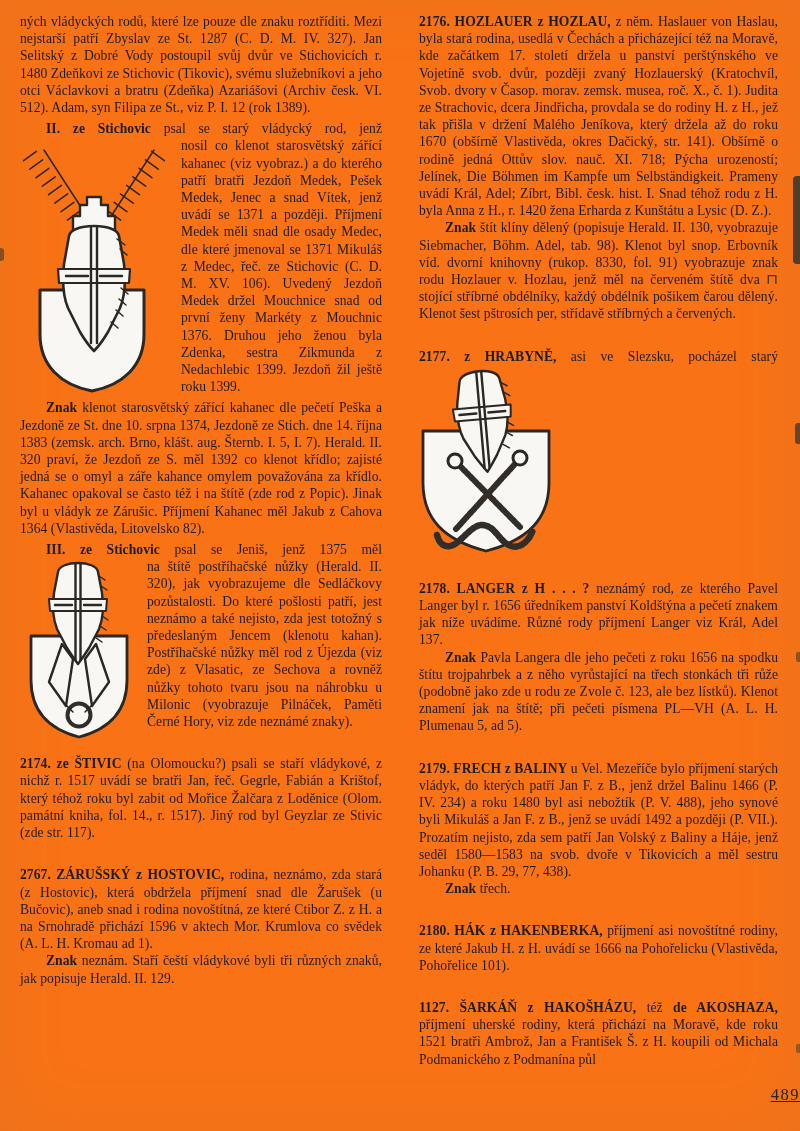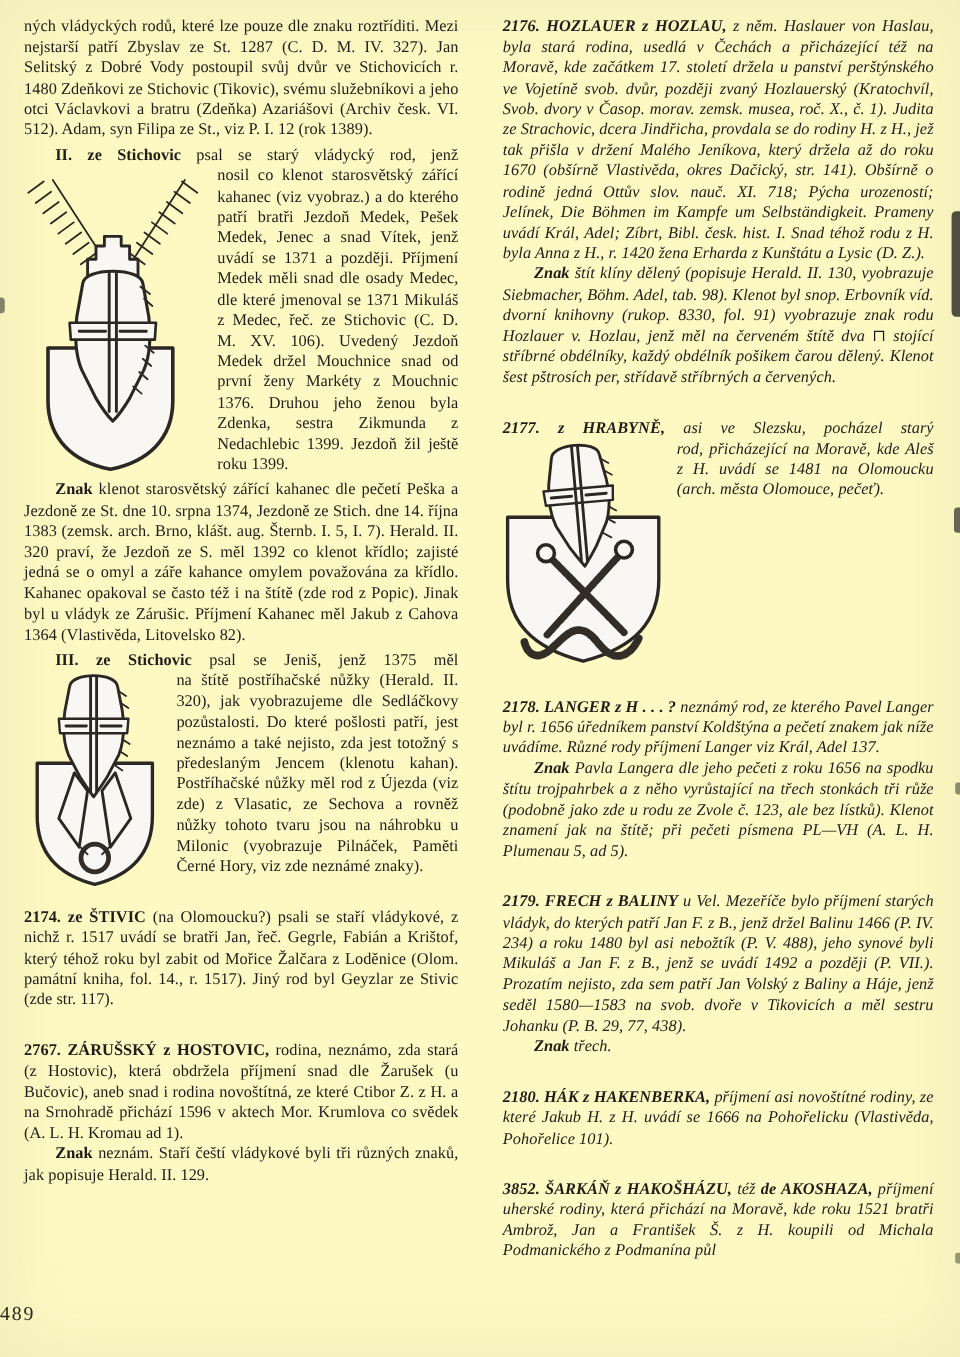--- a/index.html
+++ b/index.html
@@ -4,49 +4,49 @@
 <style>
   html,body{margin:0;padding:0;}
   body{
     width:800px;height:1131px;
     background:#e9e7e1;
     font-family:"Liberation Serif","DejaVu Serif",serif;
     color:#201c18;
   }
   .page{
     position:relative;width:800px;height:1131px;overflow:hidden;
-    background:#fef9c3;
+    background:#f97316;
     box-shadow:inset 0 0 70px rgba(115,105,85,.10);
   }
   .col{
     position:absolute;top:13px;
     font-size:13.6px;line-height:17.2px;
     text-align:justify;
     letter-spacing:.05px;
     hyphens:auto;
   }
   .col-left{left:20px;width:362px;}
-  .col-right{left:419px;width:359px;font-style:italic;}
+  .col-right{left:419px;width:359px;}
   p{margin:0;padding:0;}
   .entry{margin-top:25px;}
   .sec{margin-top:4px;}
   .indent{text-indent:26px;}
   .force{text-align-last:justify;}
   b{font-weight:bold;}
   .clr{clear:both;}
   .fl{float:left;margin:3px 11px 4px 0;}
   .fl2{float:left;margin:2px 9px 3px 6px;}
   .fl3{float:left;margin:4px 9px 3px 0;}
   .ink{stroke:#2b2722;fill:none;stroke-width:2.4;stroke-linejoin:round;stroke-linecap:round;}
   .paper{fill:#f8f7f3;stroke:#2b2722;stroke-linejoin:round;}
   .thin{stroke:#2b2722;stroke-width:1.5;fill:none;stroke-linecap:round;}
   .charge{stroke:#322d27;stroke-linecap:round;fill:none;}
   .pageno{
     position:absolute;left:0;right:0;top:1085px;
-    text-align:left;font-size:16.5px;letter-spacing:1.5px;color:#27231e;
+    text-align:right;font-size:16.5px;letter-spacing:1.5px;color:#27231e;text-decoration:underline;
   }
   .artifact{position:absolute;background:#3a352d;}
   .a1{right:0;top:176px;width:7px;height:88px;border-radius:4px 0 0 4px;opacity:.88;}
   .a2{right:0;top:423px;width:5px;height:21px;border-radius:3px 0 0 3px;opacity:.75;}
   .a3{right:0;top:652px;width:4px;height:10px;border-radius:2px 0 0 2px;opacity:.55;}
   .a4{right:0;top:1044px;width:4px;height:9px;border-radius:2px 0 0 2px;opacity:.5;}
   .a5{left:0;top:248px;width:4px;height:13px;border-radius:0 3px 3px 0;opacity:.6;}
 </style>
 </head>
 <body>
@@ -128,35 +128,35 @@
           <circle class="paper" stroke-width="3" cx="101" cy="89" r="7"></circle>
           <path class="charge" stroke-width="6.5" stroke-dasharray="3 2.2" d="M18,166 C21,178 30,181 40,172 C51,162 58,153 68,157 C78,161 81,173 92,177 C101,180 110,172 114,161"></path>
         </g>
         <g transform="rotate(-5 64 52)">
           <path class="paper" stroke-width="2.4" d="M44,11 C45,5 54,2 64,2 C74,2 83,5 84,11 L88,32 C90,47 89,58 85,68 L75,87 C70,95 67,99 64,103 C61,99 58,95 53,87 L43,68 C39,58 38,47 40,32 Z"></path>
           <path class="paper" stroke-width="2" d="M35,38 L93,38 L92,50 L36,50 Z"></path>
           <path class="ink" stroke-width="2.8" d="M41,44 L58,44 M70,44 L87,44"></path>
           <path class="ink" stroke-width="1.6" d="M61.5,3 L61.5,99 M66.5,3 L66.5,99"></path>
           <path class="thin" stroke-width="1.2" d="M85,15 L91,19 M87,25 L93,29 M88,55 L94,59 M86,65 L92,69 M82,77 L88,81"></path>
         </g>
-      </svg><span>rod, přicházející na Moravě, kde Aleš z H. uvádí se 1481 na Olomoucku (arch. města Olomouce, pečeť).</span>
+      </svg>
     </p>
 
 
     <p class="entry clr"><b>2178. LANGER z H . . . ?</b><span> neznámý rod, ze kterého Pavel Langer byl r. 1656 úředníkem panství Koldštýna a pečetí znakem jak níže uvádíme. Různé rody příjmení Langer viz Král, Adel 137.</span></p>
 
     <p class="indent"><b>Znak</b><span> Pavla Langera dle jeho pečeti z roku 1656 na spodku štítu trojpahrbek a z něho vyrůstající na třech stonkách tři růže (podobně jako zde u rodu ze Zvole č. 123, ale bez lístků). Klenot znamení jak na štítě; při pečeti písmena PL—VH (A. L. H. Plumenau 5, ad 5).</span></p>
 
     <p class="entry"><b>2179. FRECH z BALINY</b><span> u Vel. Mezeříče bylo příjmení starých vládyk, do kterých patří Jan F. z B., jenž držel Balinu 1466 (P. IV. 234) a roku 1480 byl asi nebožtík (P. V. 488), jeho synové byli Mikuláš a Jan F. z B., jenž se uvádí 1492 a později (P. VII.). Prozatím nejisto, zda sem patří Jan Volský z Baliny a Háje, jenž seděl 1580—1583 na svob. dvoře v Tikovicích a měl sestru Johanku (P. B. 29, 77, 438).</span></p>
 
     <p class="indent"><b>Znak</b><span> třech.</span></p>
 
     <p class="entry"><b>2180. HÁK z HAKENBERKA,</b><span> příjmení asi novoštítné rodiny, ze které Jakub H. z H. uvádí se 1666 na Pohořelicku (Vlastivěda, Pohořelice 101).</span></p>
 
-    <p class="entry"><b>3852. ŠARKÁŇ z HAKOŠHÁZU,</b><span> též </span><b>de AKOSHAZA,</b><span> příjmení uherské rodiny, která přichází na Moravě, kde roku 1521 bratři Ambrož, Jan a František Š. z H. koupili od Michala Podmanického z Podmanína půl</span></p>
+    <p class="entry"><b>1127. ŠARKÁŇ z HAKOŠHÁZU,</b><span> též </span><b>de AKOSHAZA,</b><span> příjmení uherské rodiny, která přichází na Moravě, kde roku 1521 bratři Ambrož, Jan a František Š. z H. koupili od Michala Podmanického z Podmanína půl</span></p>
 
   </div>
 
   <div class="pageno">489</div>
 
   <div class="artifact a1"></div>
   <div class="artifact a2"></div>
   <div class="artifact a3"></div>
   <div class="artifact a4"></div>
   <div class="artifact a5"></div>

